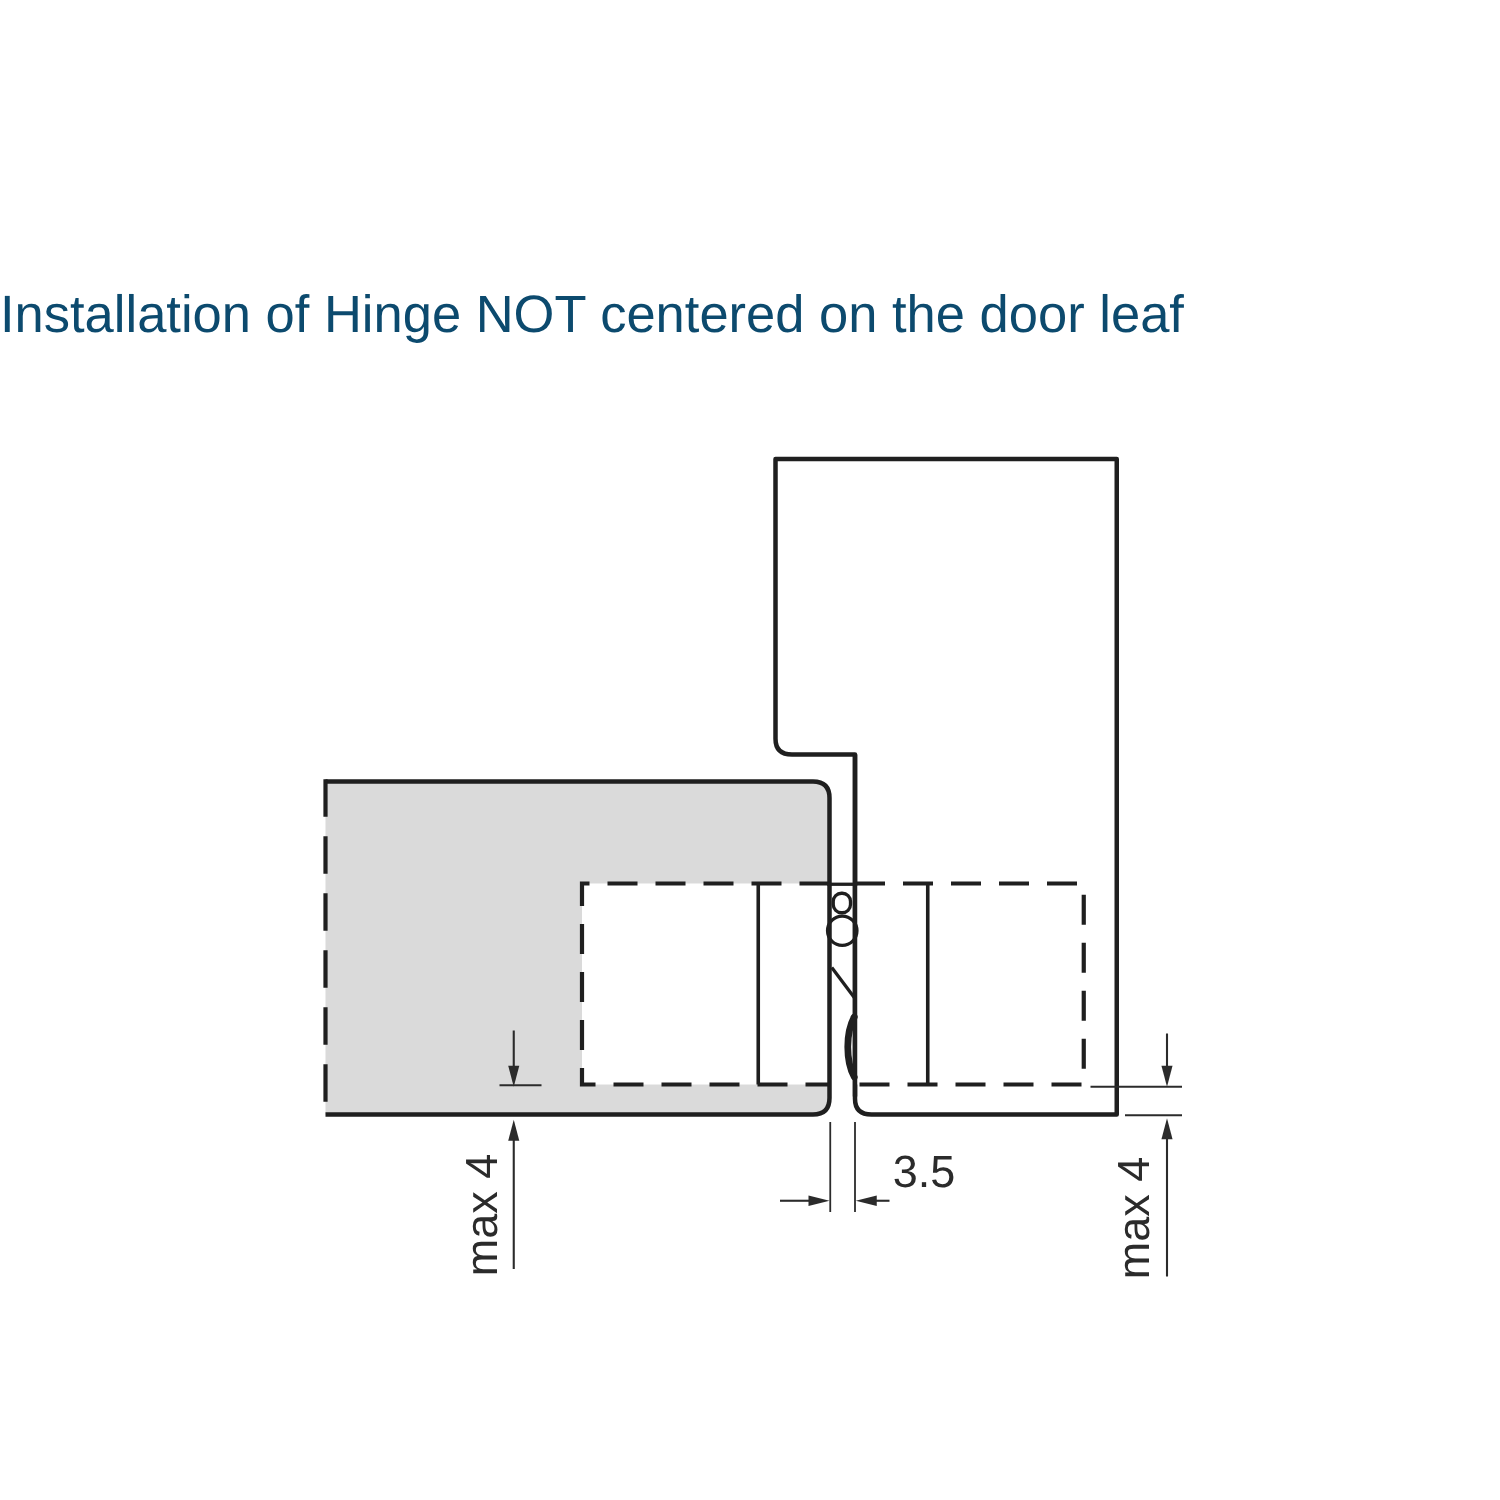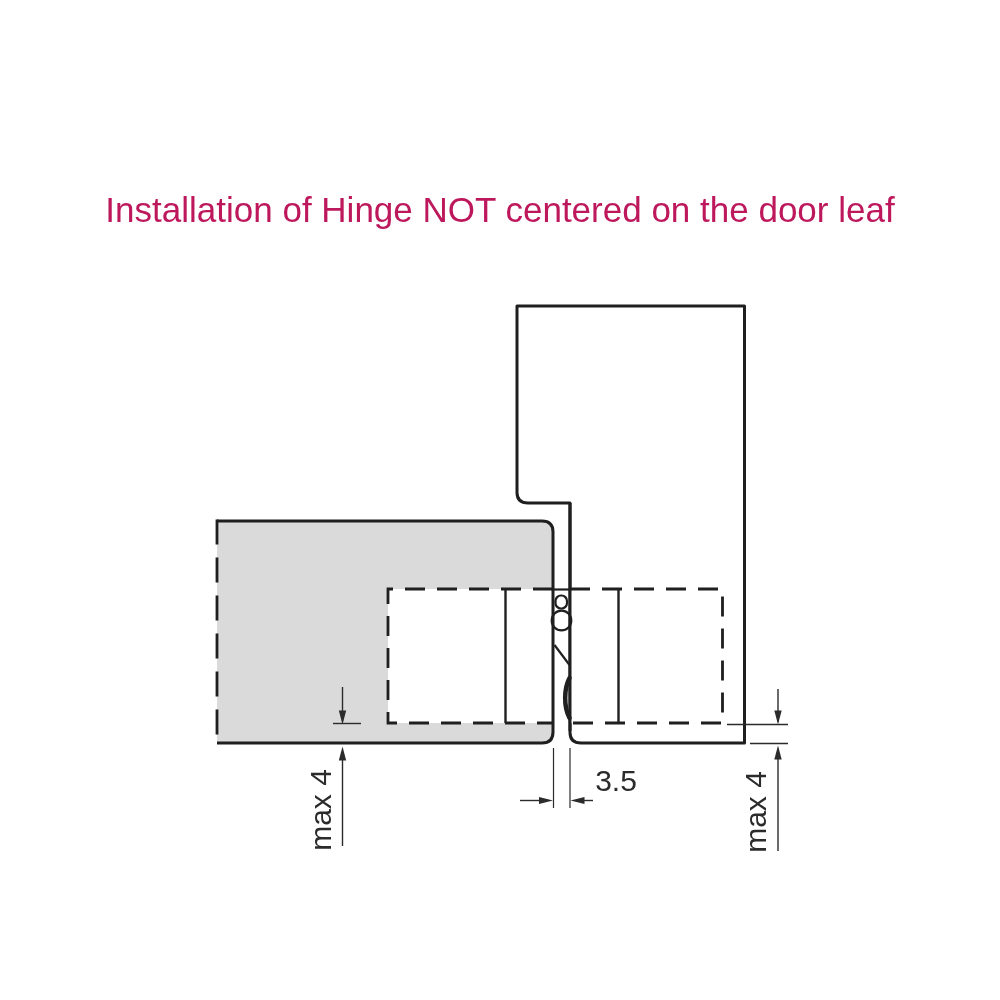--- a/index.html
+++ b/index.html
@@ -1,19 +1,19 @@
 <!DOCTYPE html>
 <html><head>
 <meta charset="utf-8">
 <style>
   html,body{margin:0;padding:0;background:#ffffff;}
   .page{position:relative;width:1000px;height:1000px;background:#ffffff;overflow:hidden;
         font-family:"Liberation Sans", sans-serif;}
-  .title{position:absolute;top:190px;left:0;right:0;margin:0;text-align:center;
-         font-size:35px;font-weight:400;color:#be185d;letter-spacing:0px;}
+  .title{position:absolute;top:190px;left:0;right:0;margin:0;text-align:left;
+         font-size:35px;font-weight:400;color:#0c4a6e;letter-spacing:0px;}
   .drawing{position:absolute;top:0;left:0;width:1000px;height:1000px;}
 
   
   .outline{fill:none;stroke:#1f1f1f;stroke-width:3;stroke-linejoin:round;stroke-linecap:butt;}
   .dashed-edge{fill:none;stroke:#1f1f1f;stroke-width:2.8;stroke-dasharray:25 13;}
   .cutout-dash{fill:none;stroke:#1f1f1f;stroke-width:2.8;stroke-dasharray:20 12;}
   .divider{fill:none;stroke:#1f1f1f;stroke-width:2.4;}
   .detail{fill:none;stroke:#1f1f1f;stroke-width:2.2;}
   .detail-thick{fill:none;stroke:#1f1f1f;stroke-width:4.5;stroke-linecap:round;}
   .dim{fill:none;stroke:#2b2b2b;stroke-width:1.4;}

